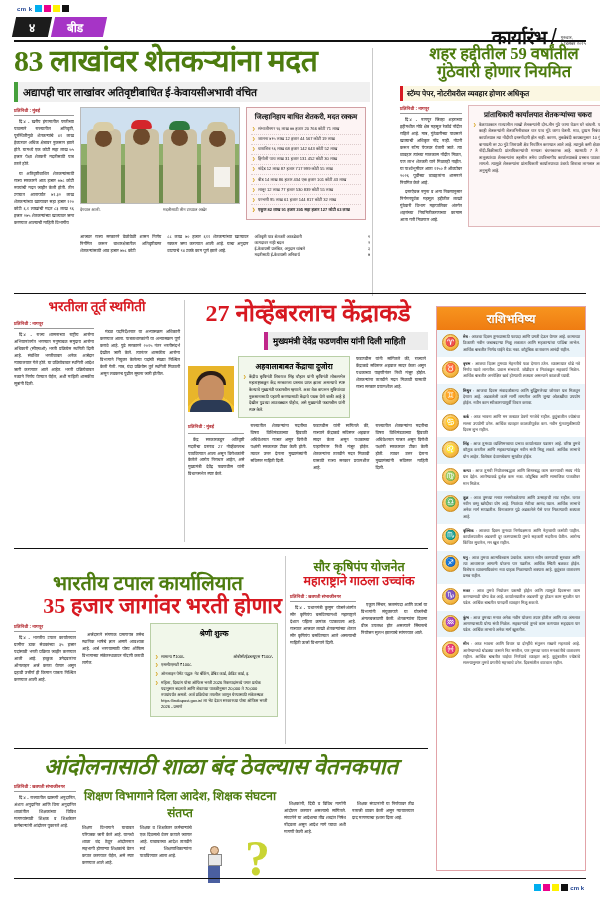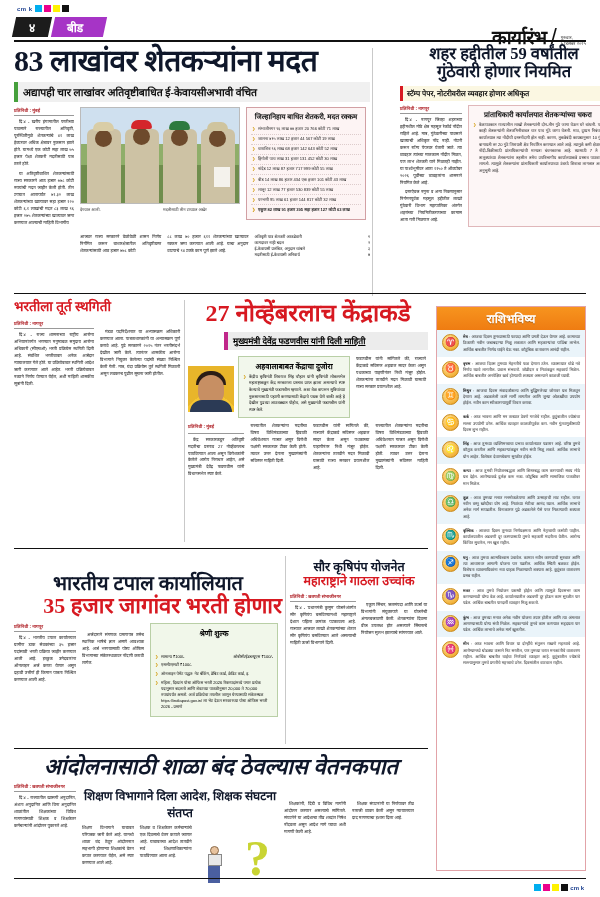--- a/index.html
+++ b/index.html
@@ -32,21 +32,21 @@
   .cityname span { transform: skewX(12deg); }
 
   .masthead { position: absolute; right: 14px; top: 24px; display: flex; align-items: flex-end; gap: 4px; }
   .masthead .brand { font-size: 19px; font-weight: bold; color: #111; letter-spacing: -.5px; font-family: "Liberation Serif", serif; }
   .masthead .slash { font-size: 22px; color: #111; font-weight: 300; }
   .masthead .dateblk { font-size: 4.5px; color: #333; line-height: 1.35; padding-bottom: 3px; }
 
   .rule-top { position: absolute; left: 14px; right: 14px; top: 40px; height: 1.5px; background: #111; }
 
   
-  .hl-dark { font-family: "Liberation Serif", serif; font-weight: bold; color: #0f172a; }
+  .hl-dark { font-family: "Liberation Serif", serif; font-weight: bold; color: #4d7c0f; }
   .hl-red  { font-family: "Liberation Serif", serif; font-weight: bold; color: #d71921; }
   .byline { font-size: 4.6px; font-weight: bold; color: #b2292f; border-bottom: .6px solid #999; padding-bottom: 2px; margin-bottom: 3px; }
   .body-col { font-size: 4.3px; line-height: 1.62; color: #222; text-align: justify; }
   .body-col p { margin-bottom: 3px; text-indent: 5px; }
   .cap { font-size: 4.2px; color: #333; line-height: 1.5; }
 
   
   .a1 { position: absolute; left: 14px; top: 45px; width: 356px; }
   .a1 .head { font-size: 30px; line-height: 1.08; letter-spacing: -.5px; }
   .a1 .sub {
@@ -91,31 +91,31 @@
   .a2 .note .ntitle { font-size: 7px; font-weight: bold; color: #111; text-align: center; margin-bottom: 3px; font-family: "Liberation Serif", serif; }
   .a2 .note .ntext { font-size: 4.1px; line-height: 1.6; color: #222; text-align: justify; padding-left: 6px; position: relative; }
   .a2 .note .ntext::before { content: "\276F"; position: absolute; left: 0; top: 0; color: #d4a017; font-size: 4px; }
 
   .vrule { position: absolute; width: .8px; background: #c9c9c9; }
   .hrule { position: absolute; height: .8px; background: #111; }
 
   
   .a3 { position: absolute; left: 14px; top: 300px; width: 166px; }
   .a3 .h1 { font-size: 13px; text-align: center; line-height: 1.1; }
-  .a3 .h2 { font-size: 13.5px; line-height: 1.1; }
+  .a3 .h2 { font-size: 13.5px; text-align: center; line-height: 1.1; }
   .a3 .cols { display: flex; gap: 6px; margin-top: 5px; }
   .a3 .cols > div { width: 80px; }
 
   
   .a4 { position: absolute; left: 188px; top: 300px; width: 240px; }
   .a4 .h1 { font-size: 20px; text-align: center; line-height: 1.12; }
   .a4 .h2 { font-size: 24px; text-align: center; line-height: 1.12; }
   .a4 .kicker {
-    margin-top: 5px; margin-left: 36px; background: #ececec; border-left: 4px solid #c0268a;
-    font-size: 8.6px; font-weight: bold; padding: 3px 5px; font-family: "Liberation Serif", serif; text-decoration: underline;
+    margin-top: 5px; margin-left: 76px; background: #ececec; border-left: 4px solid #c0268a;
+    font-size: 8.6px; font-weight: bold; padding: 3px 5px; font-family: "Liberation Serif", serif;
   }
   .a4 .portrait {
     position: absolute; left: 0; top: 66px; width: 46px; height: 46px; overflow: hidden;
     background: radial-gradient(circle at 50% 120%, #f5c531 0 45%, #e8b52a 45% 100%);
   }
   .a4 .portrait .face { position: absolute; left: 10px; top: 9px; width: 26px; height: 30px; border-radius: 13px 13px 12px 12px; background: #c78f63; }
   .a4 .portrait .hair { position: absolute; left: 8px; top: 5px; width: 30px; height: 14px; border-radius: 15px 15px 0 0; background: #2a1d16; }
   .a4 .portrait .shirt { position: absolute; left: 2px; bottom: 0; width: 42px; height: 12px; background: #2b3a55; border-radius: 12px 12px 0 0; }
   .a4 .greenbox { border: .8px solid #b9cfa6; background: #f2f7ec; padding: 4px; }
   .a4 .greenbox .gtitle { font-size: 7.6px; font-weight: bold; text-align: center; margin-bottom: 3px; font-family: "Liberation Serif", serif; }

